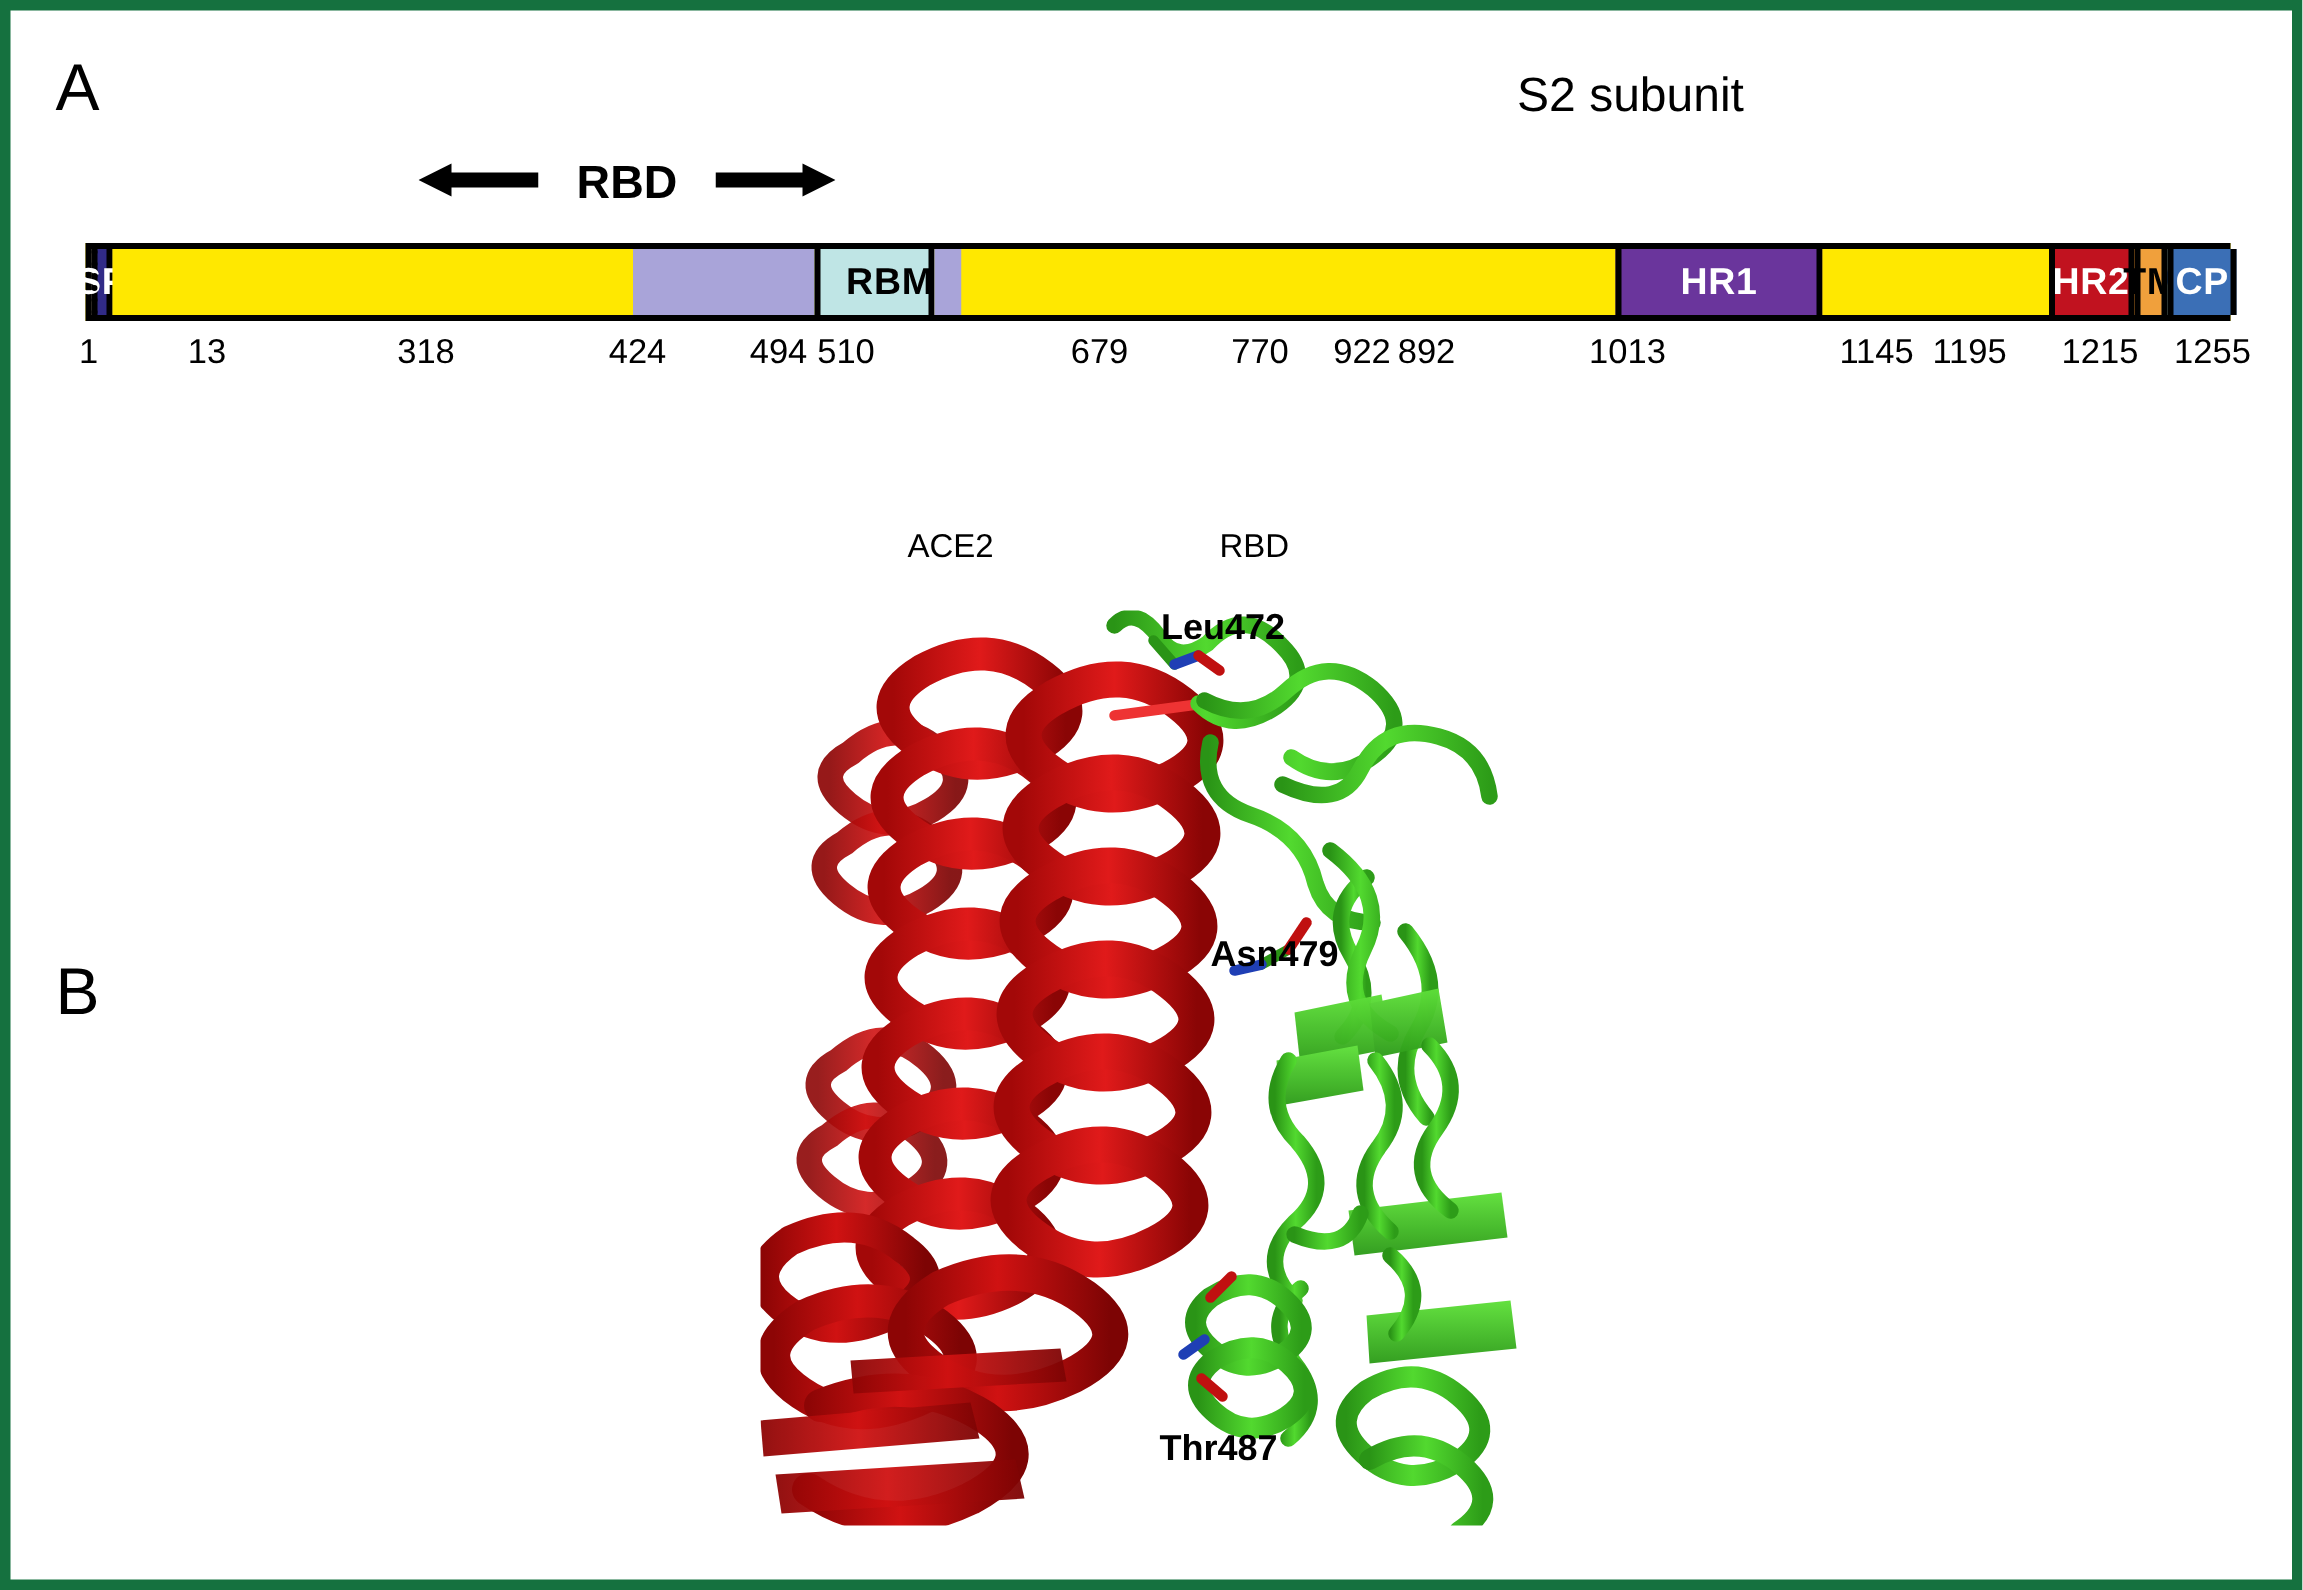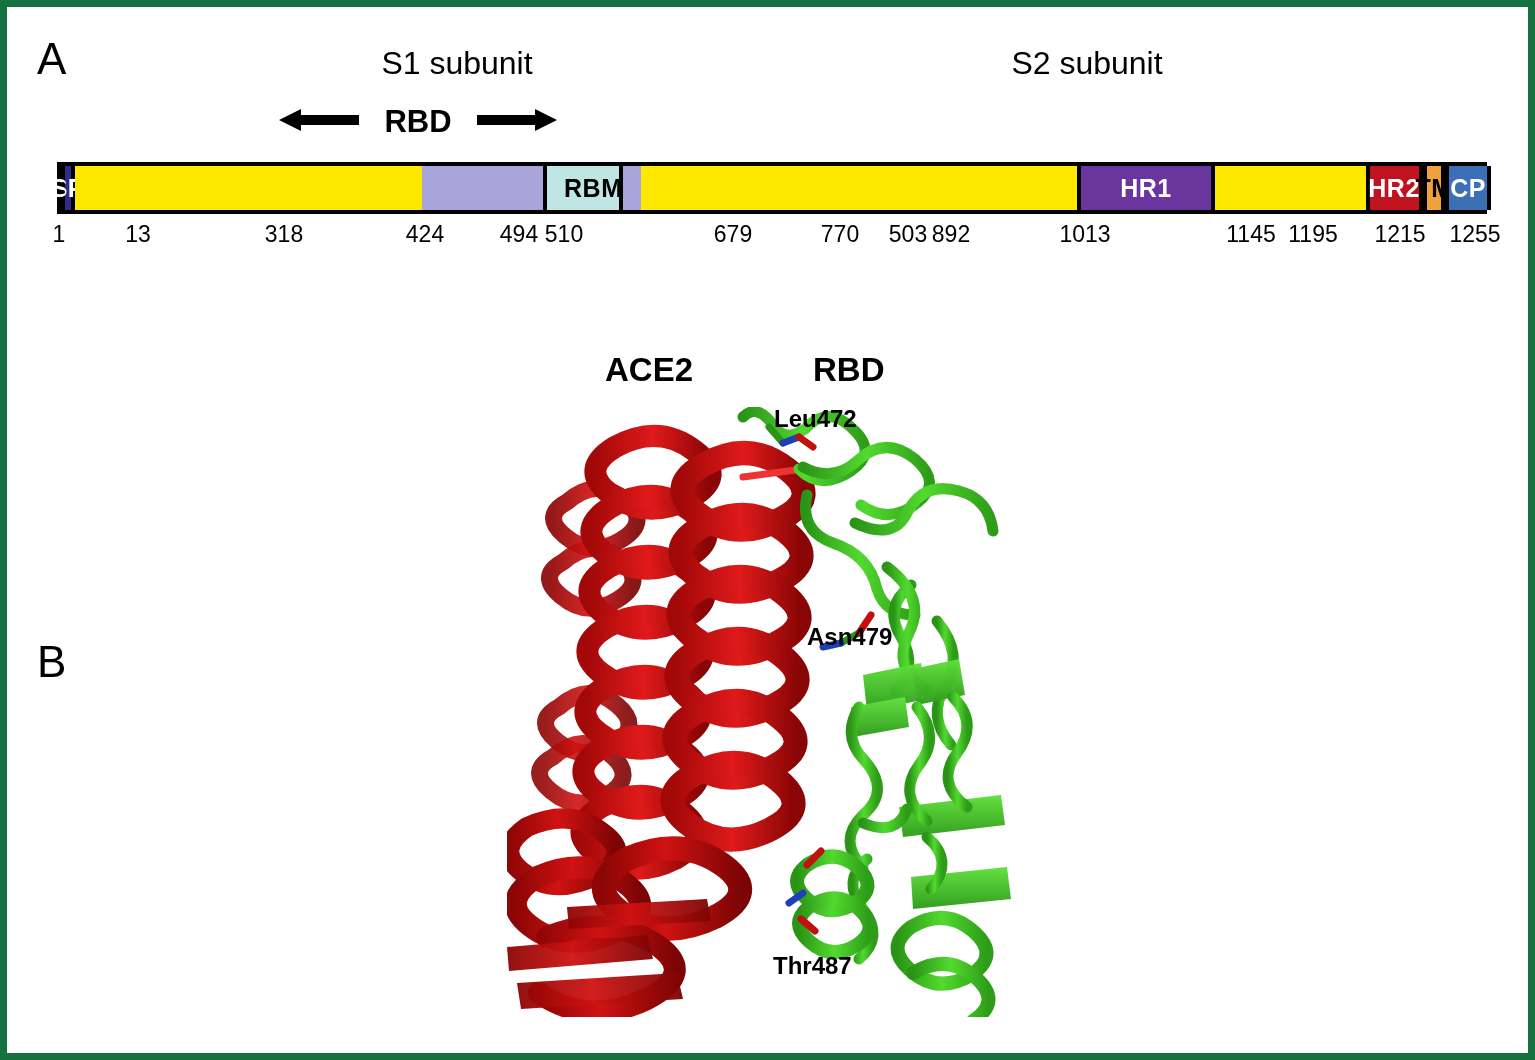--- a/index.html
+++ b/index.html
@@ -108,22 +108,22 @@
     color: #000;
     white-space: nowrap;
     transform: translateX(-50%);
   }
 
   
   #panel-b { position: absolute; left: 0; top: 300px; width: 1535px; height: 760px; }
 
   .struct-label {
     position: absolute;
-    font-size: 33px;
-    font-weight: bold;
+    font-size: 22px;
+    font-weight: normal;
     color: #000;
     white-space: nowrap;
   }
   #ace2-label { left: 598px; top: 44px; }
   #rbd-struct-label { left: 806px; top: 44px; }
 
   .residue-label {
     position: absolute;
     font-size: 24px;
     font-weight: bold;
@@ -144,21 +144,20 @@
 </style>
 </head>
 <body>
 
 <div id="figure">
 
   <div id="panel-a">
 
     <div class="panel-letter" id="panel-a-letter">A</div>
 
-    <div class="subunit-label" id="s1-subunit-label">S1 subunit</div>
 
     <div class="subunit-label" id="s2-subunit-label">S2 subunit</div>
 
     <div id="rbd-span">
       <span class="span-arrow">
         <svg width="80" height="26" viewBox="0 0 80 26">
           <polygon points="0,13 22,2 22,8 80,8 80,18 22,18 22,24" fill="#000"></polygon>
         </svg>
       </span>
       <span id="rbd-span-label">RBD</span>
@@ -202,21 +201,21 @@
 
     <div id="tick-row">
         <div class="tick-label" style="left: 52px;">1</div>
         <div class="tick-label" style="left: 131px;">13</div>
         <div class="tick-label" style="left: 277px;">318</div>
         <div class="tick-label" style="left: 418px;">424</div>
         <div class="tick-label" style="left: 512px;">494</div>
         <div class="tick-label" style="left: 557px;">510</div>
         <div class="tick-label" style="left: 726px;">679</div>
         <div class="tick-label" style="left: 833px;">770</div>
-        <div class="tick-label" style="left: 901px;">503</div>
+        <div class="tick-label" style="left: 901px;">922</div>
         <div class="tick-label" style="left: 944px;">892</div>
         <div class="tick-label" style="left: 1078px;">1013</div>
         <div class="tick-label" style="left: 1216px; margin-left: 28px;">1145</div>
         <div class="tick-label" style="left: 1306px;">1195</div>
         <div class="tick-label" style="left: 1393px;">1215</div>
         <div class="tick-label" style="left: 1468px;">1255</div>
       </div>
   </div>
 
   <div id="panel-b">

